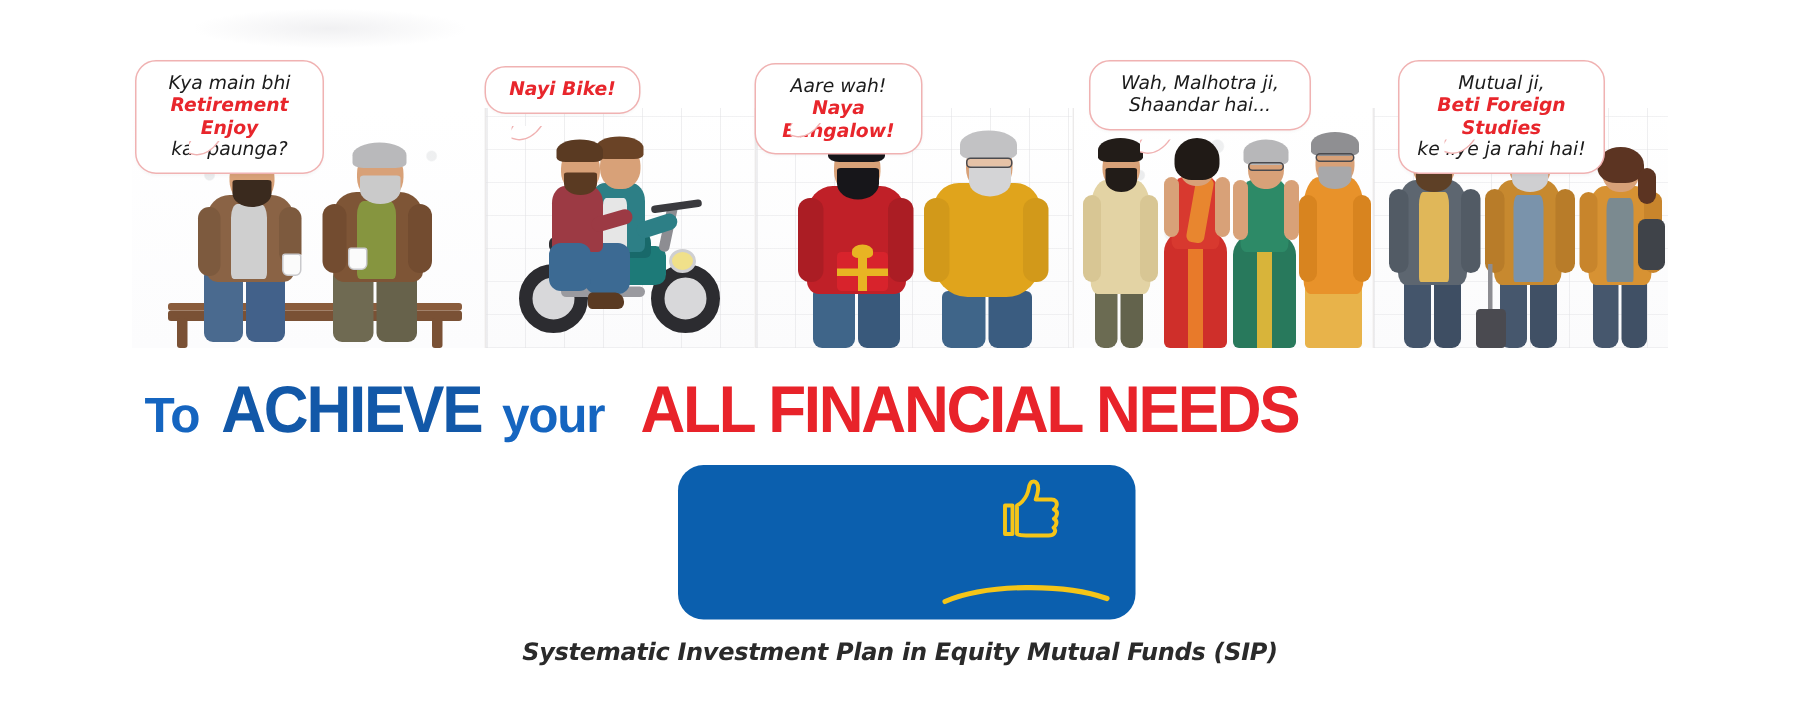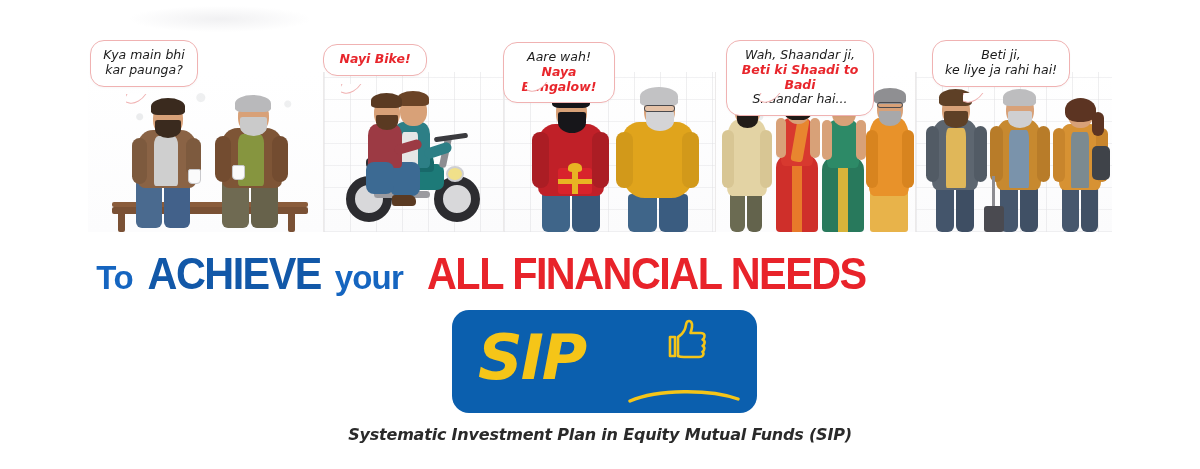--- a/index.html
+++ b/index.html
@@ -414,57 +414,57 @@
         <div class="arm" style="left:1px; bottom:50px; width:12px; height:54px; background:#c8852c;"></div>
         <div class="arm" style="left:44px; bottom:50px; width:12px; height:54px; background:#c8852c;"></div>
         <div class="head" style="left:16px; bottom:104px; width:25px; height:29px;"></div>
         <div class="hair" style="left:13px; bottom:110px; width:31px; height:24px; background:#5c3422; border-radius:50% 50% 40% 40%;"></div>
         <div style="position:absolute; left:40px; bottom:96px; width:12px; height:24px; background:#5c3422; border-radius:6px;"></div>
         <div style="position:absolute; left:40px; bottom:52px; width:18px; height:34px; background:#3f4349; border-radius:5px;"></div>
       </div>
     </div>
   </div>
 
-  <div class="bubble" style="left:90px; top:40px; width:108px;">
+  <div class="bubble" style="left:90px; top:40px; width:126px;">
     <span class="ln">Kya main bhi</span>
+    <span class="hl">Retirement Enjoy</span>
     <span class="ln">kar paunga?</span>
   </div>
   <div class="tail" style="left:126px; top:94px;"></div>
 
   <div class="bubble" style="left:323px; top:44px; width:104px;">
     <span class="hl">Nayi Bike!</span>
   </div>
   <div class="tail" style="left:341px; top:84px;"></div>
 
   <div class="bubble" style="left:503px; top:42px; width:112px;">
     <span class="ln">Aare wah!</span>
     <span class="hl">Naya Bungalow!</span>
   </div>
   <div class="tail" style="left:527px; top:82px;"></div>
 
   <div class="bubble" style="left:726px; top:40px; width:148px;">
-    <span class="ln">Wah, Shaandar ji,</span>
-    <span class="hl">Beti ki Shaadi to Badi</span>
+    <span class="ln">Wah, Malhotra ji,</span>
     <span class="ln">Shaandar hai...</span>
   </div>
   <div class="tail" style="left:760px; top:93px;"></div>
 
   <div class="bubble" style="left:932px; top:40px; width:138px;">
-    <span class="ln">Beti ji,</span>
+    <span class="ln">Mutual ji,</span>
+    <span class="hl">Beti Foreign Studies</span>
     <span class="ln">ke liye ja rahi hai!</span>
   </div>
   <div class="tail" style="left:963px; top:93px;"></div>
 
   <div id="headline">
     <span class="hl-to">To</span><span style="display:inline-block;width:9px"></span><span class="hl-achieve">ACHIEVE</span><span style="display:inline-block;width:8px"></span><span class="hl-your">your</span><span style="display:inline-block;width:10px"></span><span class="hl-needs">ALL FINANCIAL NEEDS</span>
   </div>
 
   <div id="sip-logo">
     <div id="sip-text-row">
-      <span class="sip-word">SIP</span>
     </div>
 
     <svg id="thumb-icon" viewBox="0 0 48 44">
       <path d="M15 19 L15 38 L10 38 L10 19 Z" fill="none" stroke="#f5c518" stroke-width="2.6" stroke-linejoin="round"></path>
       <path d="M18 38 L18 19 C18 19 22 17 24.5 12 C26.5 8 25.5 4 28 3.2
                C31 2.2 32.5 5 32 9 C31.7 11.6 30.5 15 30.5 15
                L41 15 C43.6 15 45 16.8 44.4 19 C44 20.7 42.6 21.6 42.6 21.6
                C44.4 22.3 45 23.8 44.4 25.6 C44 27 42.6 27.8 42.6 27.8
                C44.2 28.6 44.6 30.2 44 31.8 C43.6 33 42.4 33.8 42.4 33.8
                C43.6 34.8 43.6 36.4 42.8 37.6 C42 38.8 40.6 39 39 39

